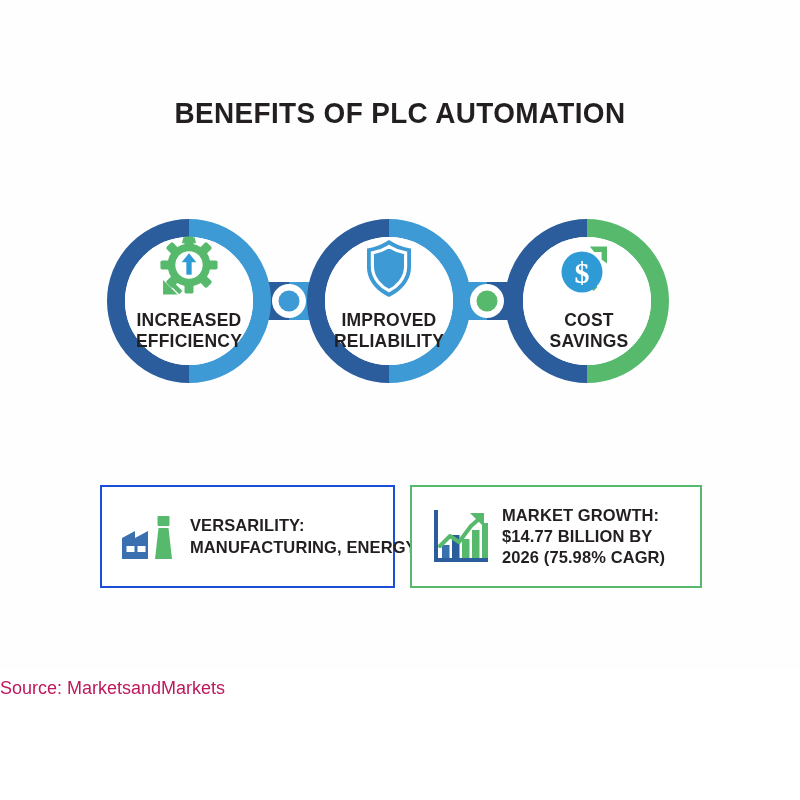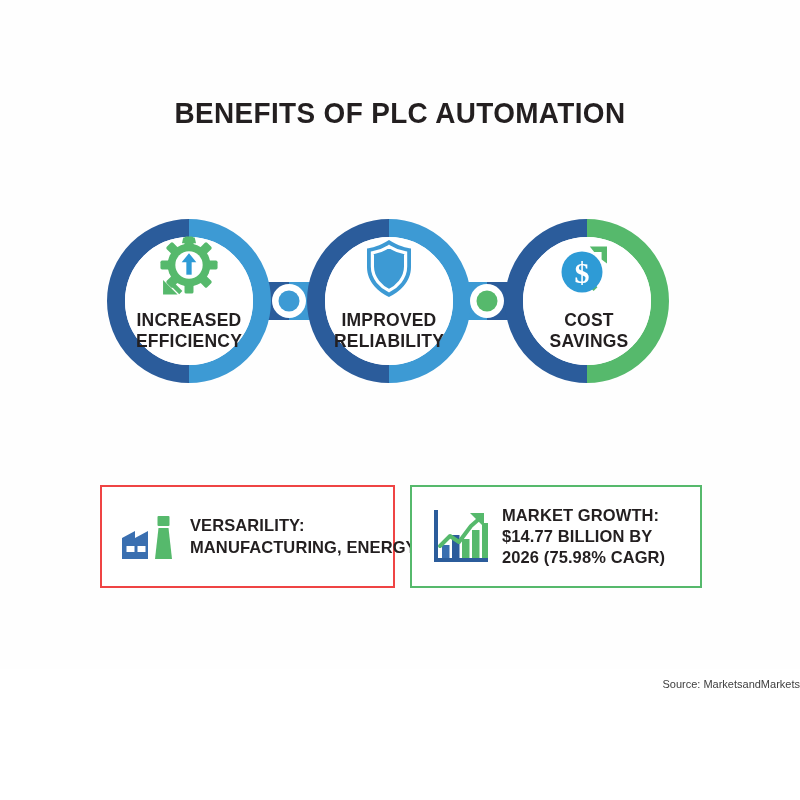--- a/index.html
+++ b/index.html
@@ -64,21 +64,21 @@
     box-sizing: border-box;
     background: #ffffff;
     display: flex;
     align-items: center;
   }
   #fact-box-1 {
     left: 100px;
     top: 485px;
     width: 295px;
     height: 103px;
-    border: 2px solid #ef4444;
+    border: 2px solid #1d4ed8;
   }
   #fact-box-2 {
     left: 410px;
     top: 485px;
     width: 292px;
     height: 103px;
     border: 2px solid #56b96c;
   }
   .fact-icon {
     flex: 0 0 auto;
@@ -102,25 +102,25 @@
     display: block;
     white-space: nowrap;
   }
 
   
   .source {
     position: absolute;
     left: 0;
     top: 678px;
     width: 800px;
-    text-align: right;
+    text-align: left;
     font-family: "Liberation Sans", sans-serif;
-    font-size: 11px;
+    font-size: 18px;
     font-weight: normal;
-    color: #404040;
+    color: #be185d;
   }
 </style>
 </head>
 <body>
 
 <div id="canvas">
 
   <div class="title">BENEFITS OF PLC AUTOMATION</div>
 
   <div class="circles">

